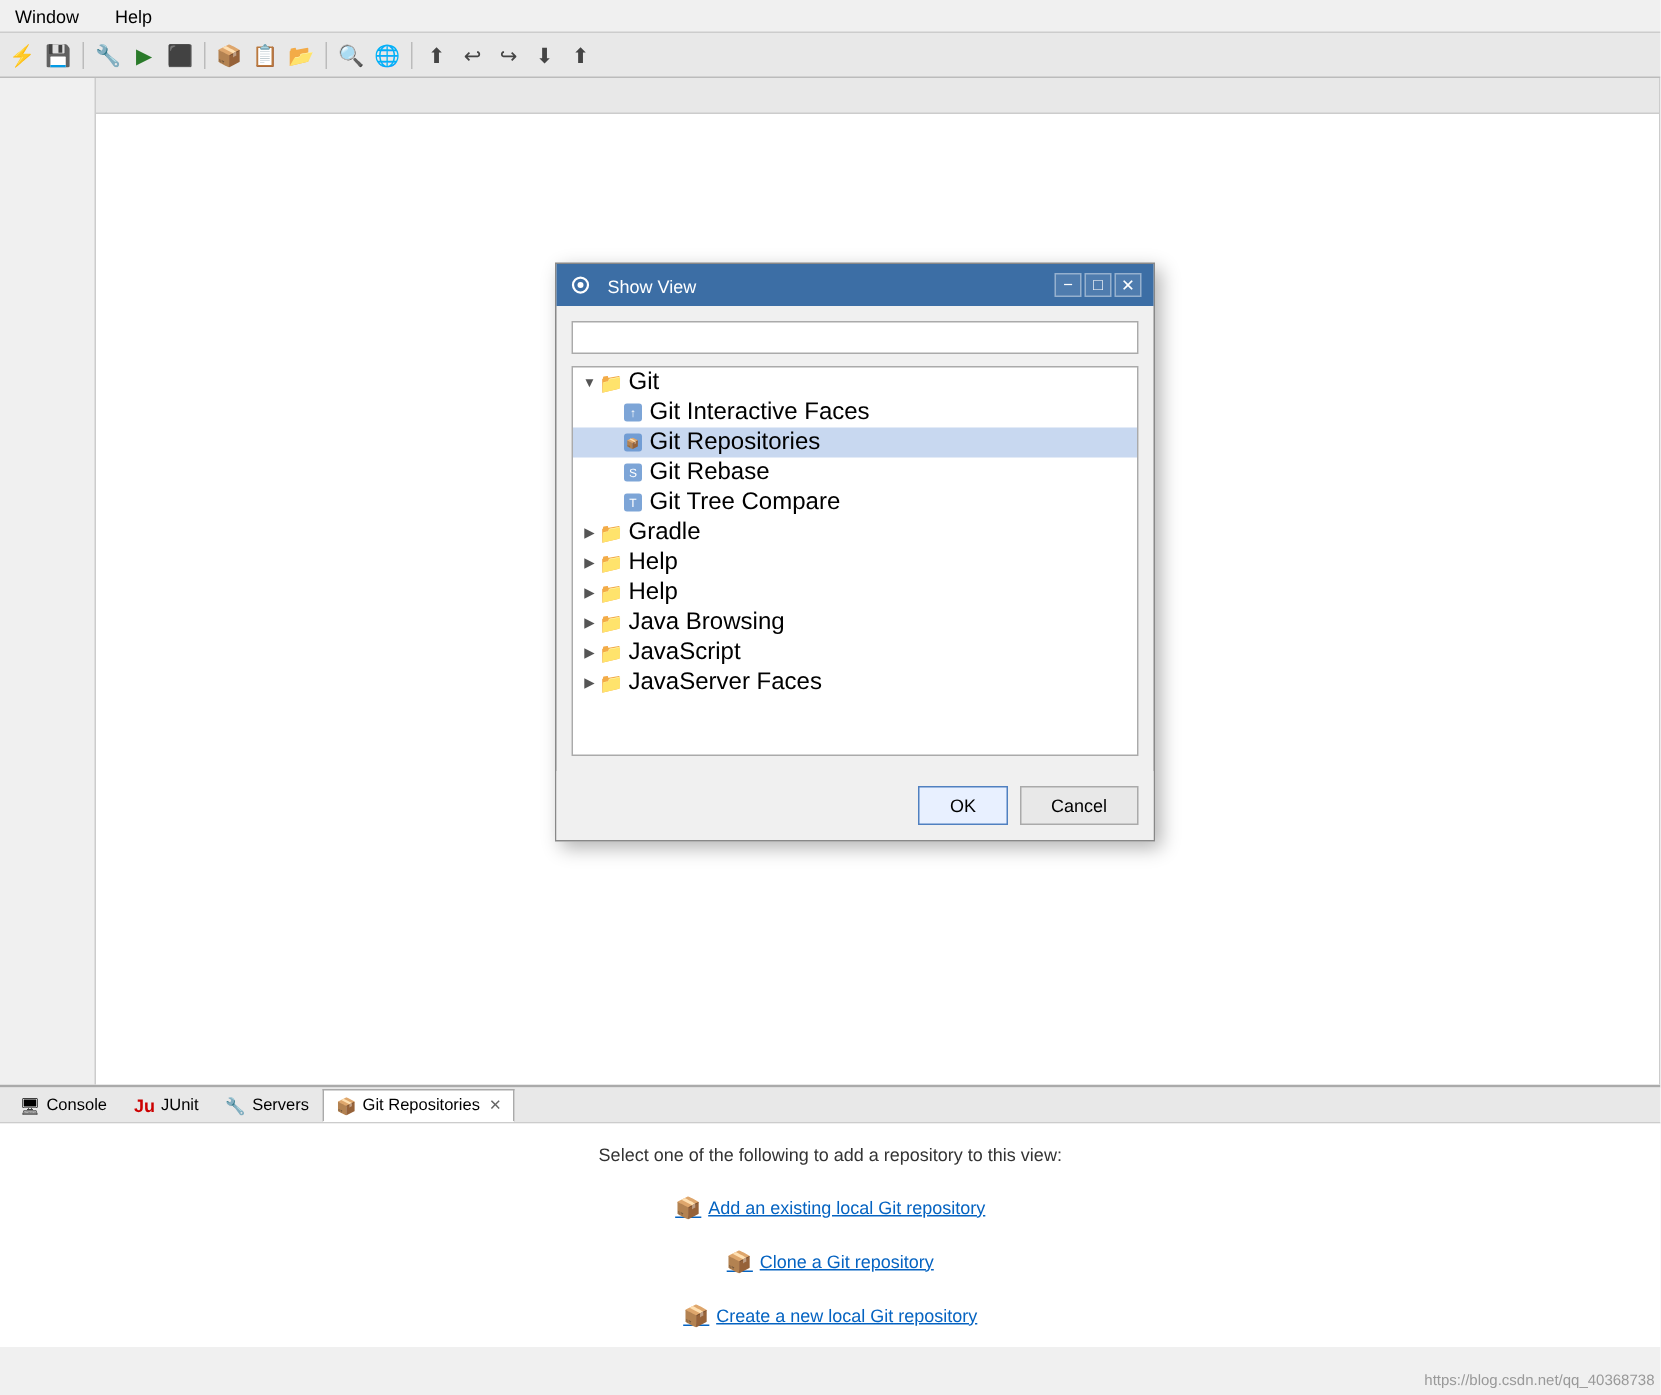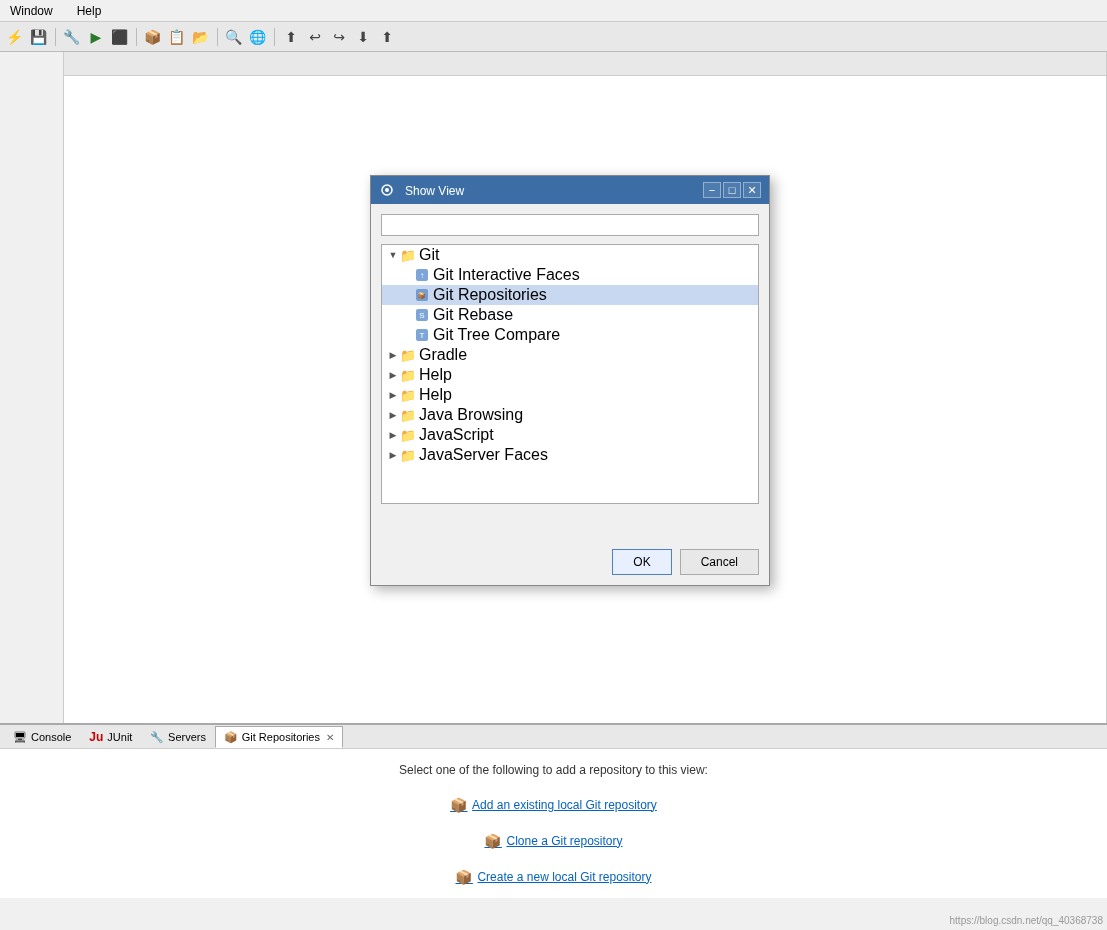--- a/index.html
+++ b/index.html
@@ -282,21 +282,20 @@
       padding: 10px 10px 10px;
       background: #f0f0f0;
     }
     .dlg-btn {
       padding: 4px 20px;
       height: 26px;
       border: 1px solid #aaa;
       background: #e8e8e8;
       cursor: pointer;
       font-size: 12px;
-      margin-top: 25px;
     }
     .dlg-btn.primary {
       border-color: #5080c0;
       background: #e8f0ff;
     }
 
     
     .watermark {
       position: absolute;
       bottom: 4px;

